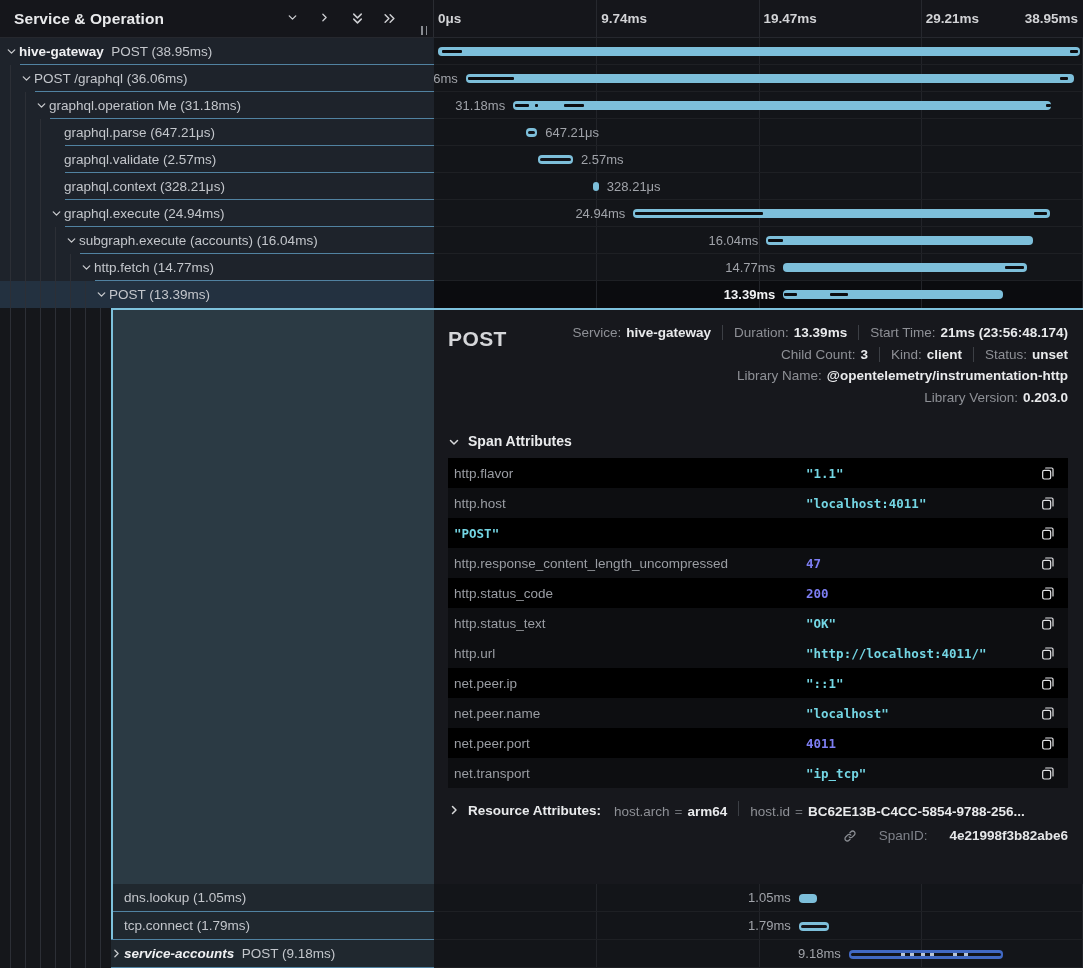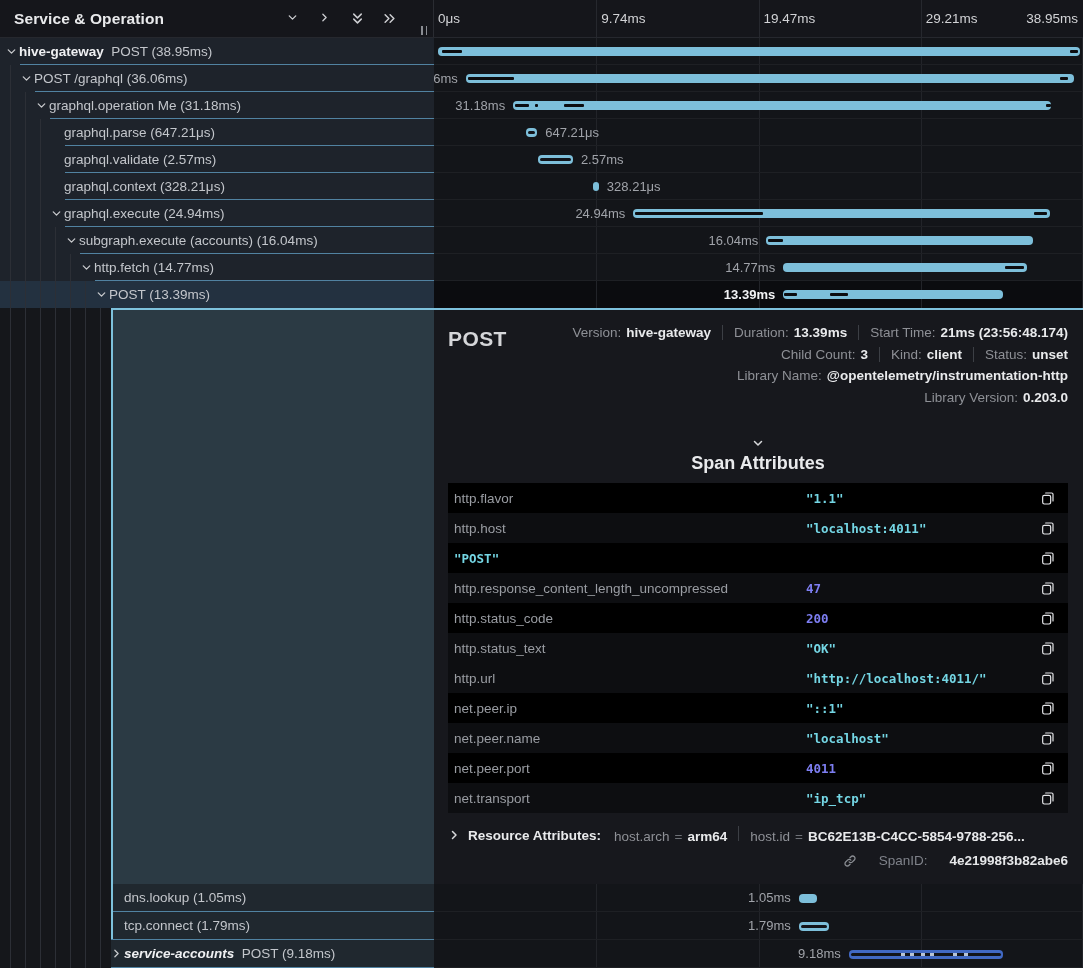--- a/index.html
+++ b/index.html
@@ -16,21 +16,21 @@
   
   .header { height:38px; display:flex; flex:0 0 38px; background:#15161b; border-bottom:1px solid #26282e; }
   .head-left { width:434px; flex:0 0 434px; display:flex; align-items:center; padding:0 10px 0 14px; position:relative; border-right:1px solid #2a2c32; }
   .head-title { font-weight:700; font-size:15.5px; color:#e9eaec; flex:1; letter-spacing:.1px; }
   .head-icons { display:flex; align-items:center; gap:17px; margin-right:26px; }
   .hicon { width:15px; height:15px; color:#cdced2; cursor:pointer; }
   .hicon svg { display:block; }
   .grip { position:absolute; right:6px; bottom:2px; display:flex; gap:3px; cursor:col-resize; }
   .grip i { display:block; width:1.5px; height:9px; background:#8a8d93; }
   .head-time { flex:1; position:relative; }
-  .tick { position:absolute; top:0; height:48px; line-height:38px; font-weight:400; font-size:13.5px; color:#d2d3d6; white-space:nowrap; }
+  .tick { position:absolute; top:0; height:48px; line-height:38px; font-weight:700; font-size:13.5px; color:#d2d3d6; white-space:nowrap; }
   .tline { position:absolute; top:0; bottom:0; width:1px; background:#26282e; }
 
   
   .row { height:27px; flex:0 0 27px; display:flex; position:relative; }
   .row.bottom { height:28px; flex:0 0 28px; }
   .row-left { width:434px; flex:0 0 434px; position:relative; background:#1e232b; overflow:hidden; cursor:pointer; }
   .row.bottom .row-left { background:#15171b; }
   .row.bottom .row-left .content-bg { position:absolute; left:111px; top:0; bottom:0; right:0; background:#20282f; }
   .row.selected .row-left { background:#233140; }
   .row-left .g, .d-guides .g { position:absolute; top:0; bottom:0; width:1px; background:#2c2f36; }
@@ -57,21 +57,21 @@
   .detail { height:576px; flex:0 0 576px; display:flex; }
   .d-guides { width:111px; flex:0 0 111px; position:relative; background:#15171b; }
   .d-teal { width:323px; flex:0 0 323px; background:#2b3a44; border-left:2px solid #7ec2dd; border-top:2px solid #7ec2dd; }
   .d-main { flex:1; background:#17181d; border-top:2px solid #7ec2dd; padding:12px 15px 0 14px; position:relative; overflow:hidden; }
   .d-head { display:flex;gap:48px; }
   .d-title { font-size:21px; font-weight:600; color:#d5d6d9; letter-spacing:.4px; padding-top:5px; }
   .d-meta { flex:1; text-align:right; font-size:13.5px; color:#8e9096; }
   .meta-line { line-height:21.5px; display:flex; justify-content:flex-end; align-items:center; white-space:nowrap; }
   .meta-line b { color:#e9eaec; font-weight:700; margin-left:5px; }
   .vsep { display:inline-block; width:1px; height:15px; background:#3c3f45; margin:0 11px; }
-  .attrs-head { margin-top:25px; display:flex; align-items:center; gap:8px; font-weight:700; font-size:18px; color:#e9eaec; cursor:pointer;flex-direction:column; }
+  .attrs-head { margin-top:25px; display:flex; align-items:center; gap:8px; font-weight:700; font-size:14px; color:#e9eaec; cursor:pointer; }
   .attrs-head .chev2 { width:12px; height:12px; color:#d8d9db; }
   .attr-table { margin-top:9px; }
   .attr-row { display:flex; align-items:center; height:30px; padding:0 12px 0 6px; }
   .attr-row.odd { background:#000000; }
   .attr-row.even { background:#0d0e11; }
   .attr-key { flex:0 0 352px; color:#9a9da3; font-size:13.5px; white-space:nowrap; overflow:hidden; }
   .attr-val { flex:1; font-family:"DejaVu Sans Mono", monospace; font-size:12.5px; font-weight:700; white-space:nowrap; overflow:hidden; }
   .attr-val.v-string { color:#74d6e4; }
   .attr-val.v-number { color:#7d7ef2; }
   .copy-btn { flex:0 0 16px; height:16px; color:#e3e4e7; cursor:pointer; }
@@ -351,21 +351,21 @@
         <div class="g" style="left: 70px;"></div>
         <div class="g" style="left: 85px;"></div>
         <div class="g" style="left: 100px;"></div>
       </div>
     <div class="d-teal"></div>
     <div class="d-main">
       <div class="d-head">
         <div class="d-title">POST</div>
         <div class="d-meta" id="d-meta">
             <div class="meta-line">
-              <span>Version:</span>
+              <span>Service:</span>
               <b>hive-gateway</b>
               <span class="vsep"></span>
               <span>Duration:</span>
               <b>13.39ms</b>
               <span class="vsep"></span>
               <span>Start Time:</span>
               <b>21ms (23:56:48.174)</b>
             </div>
             <div class="meta-line">
               <span>Child Count:</span>

